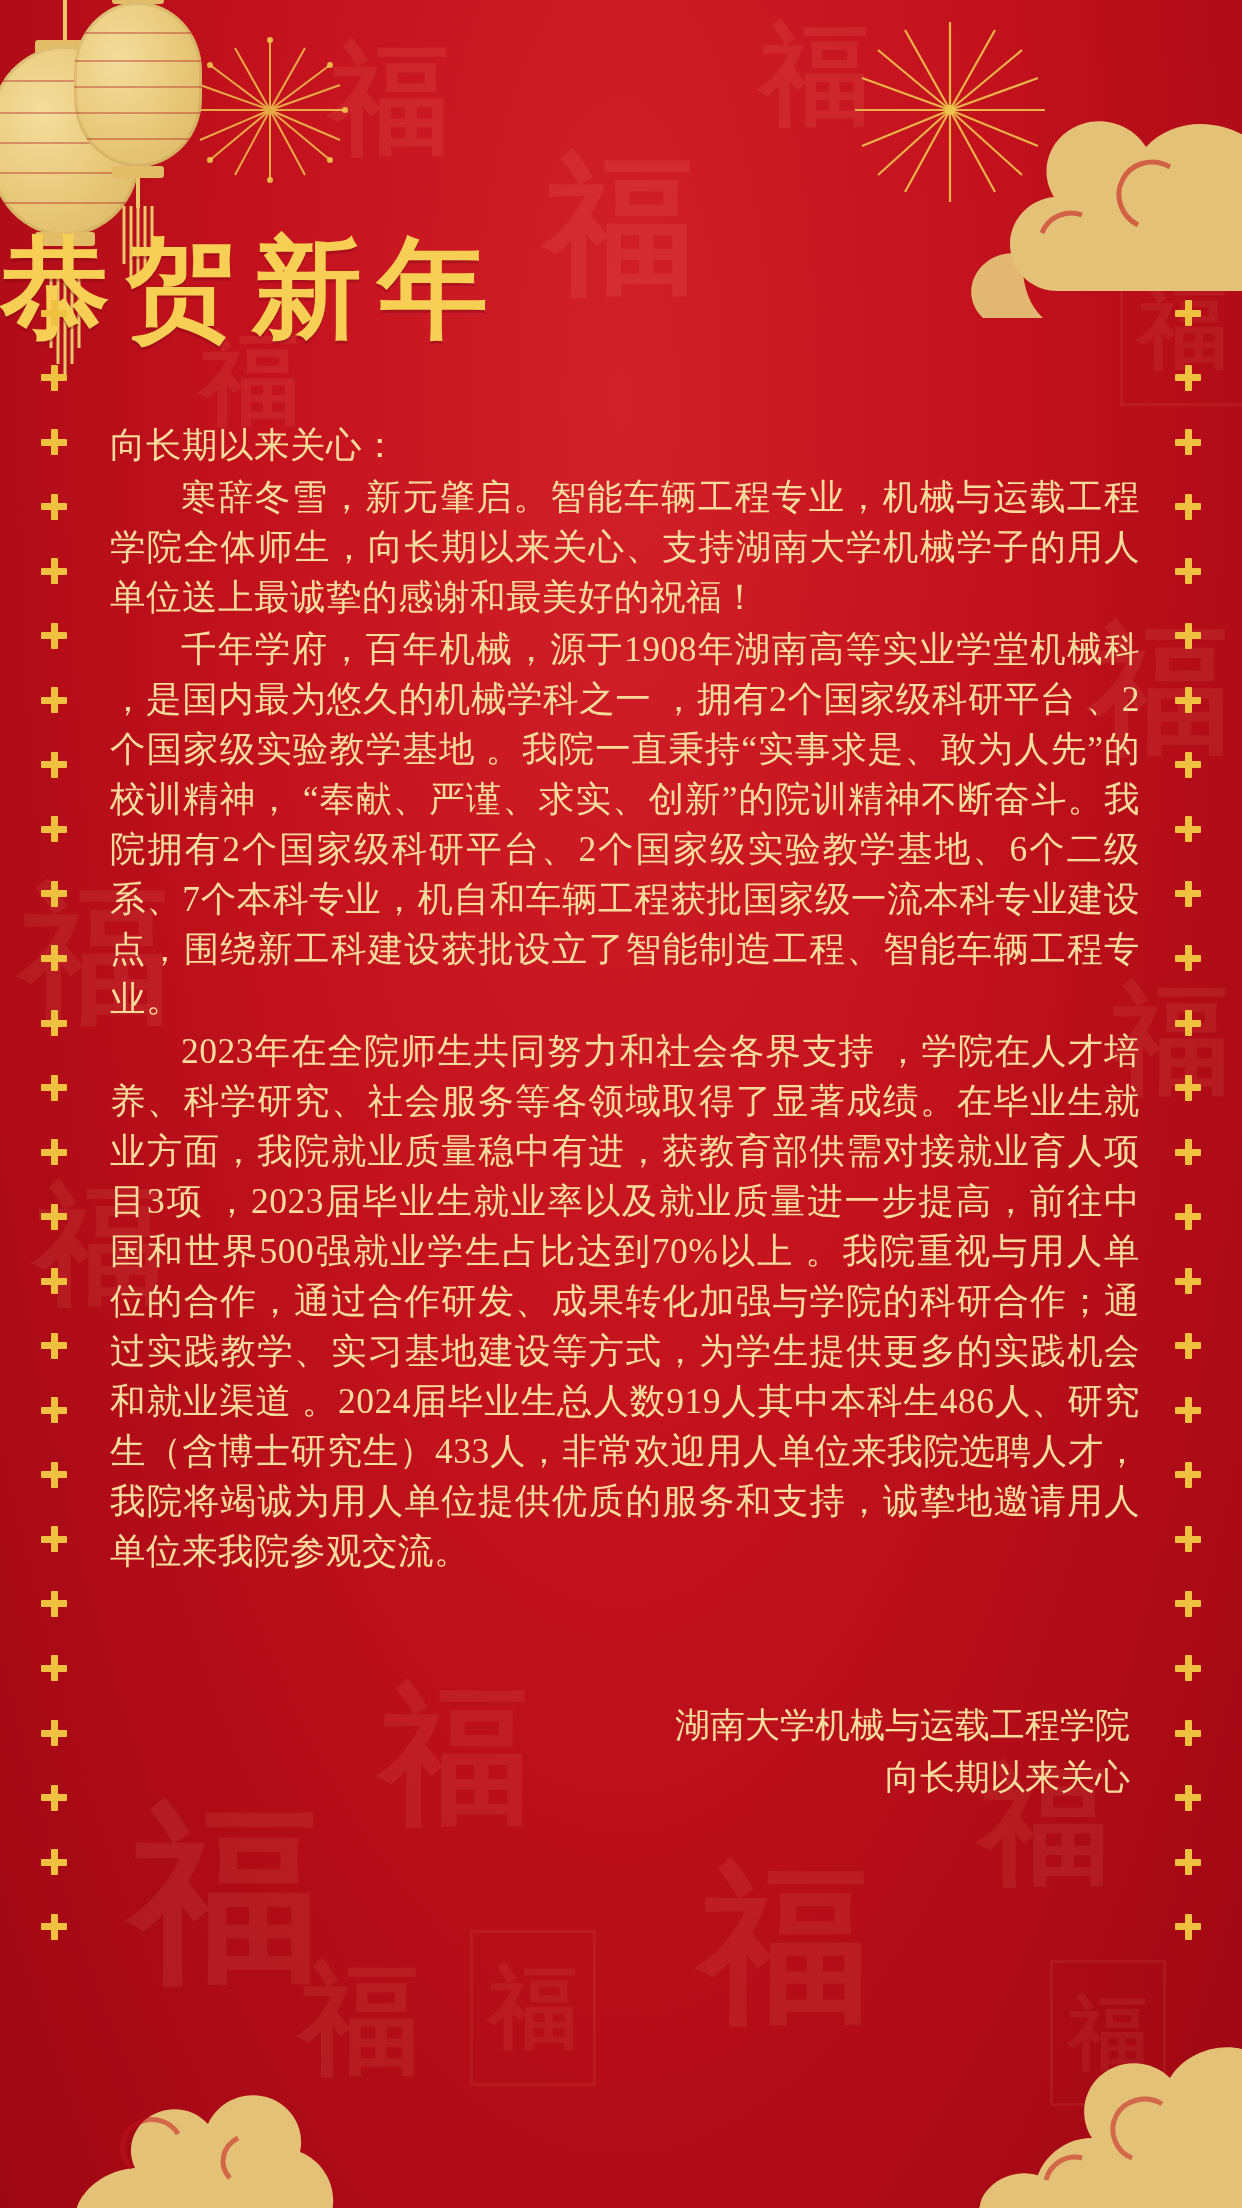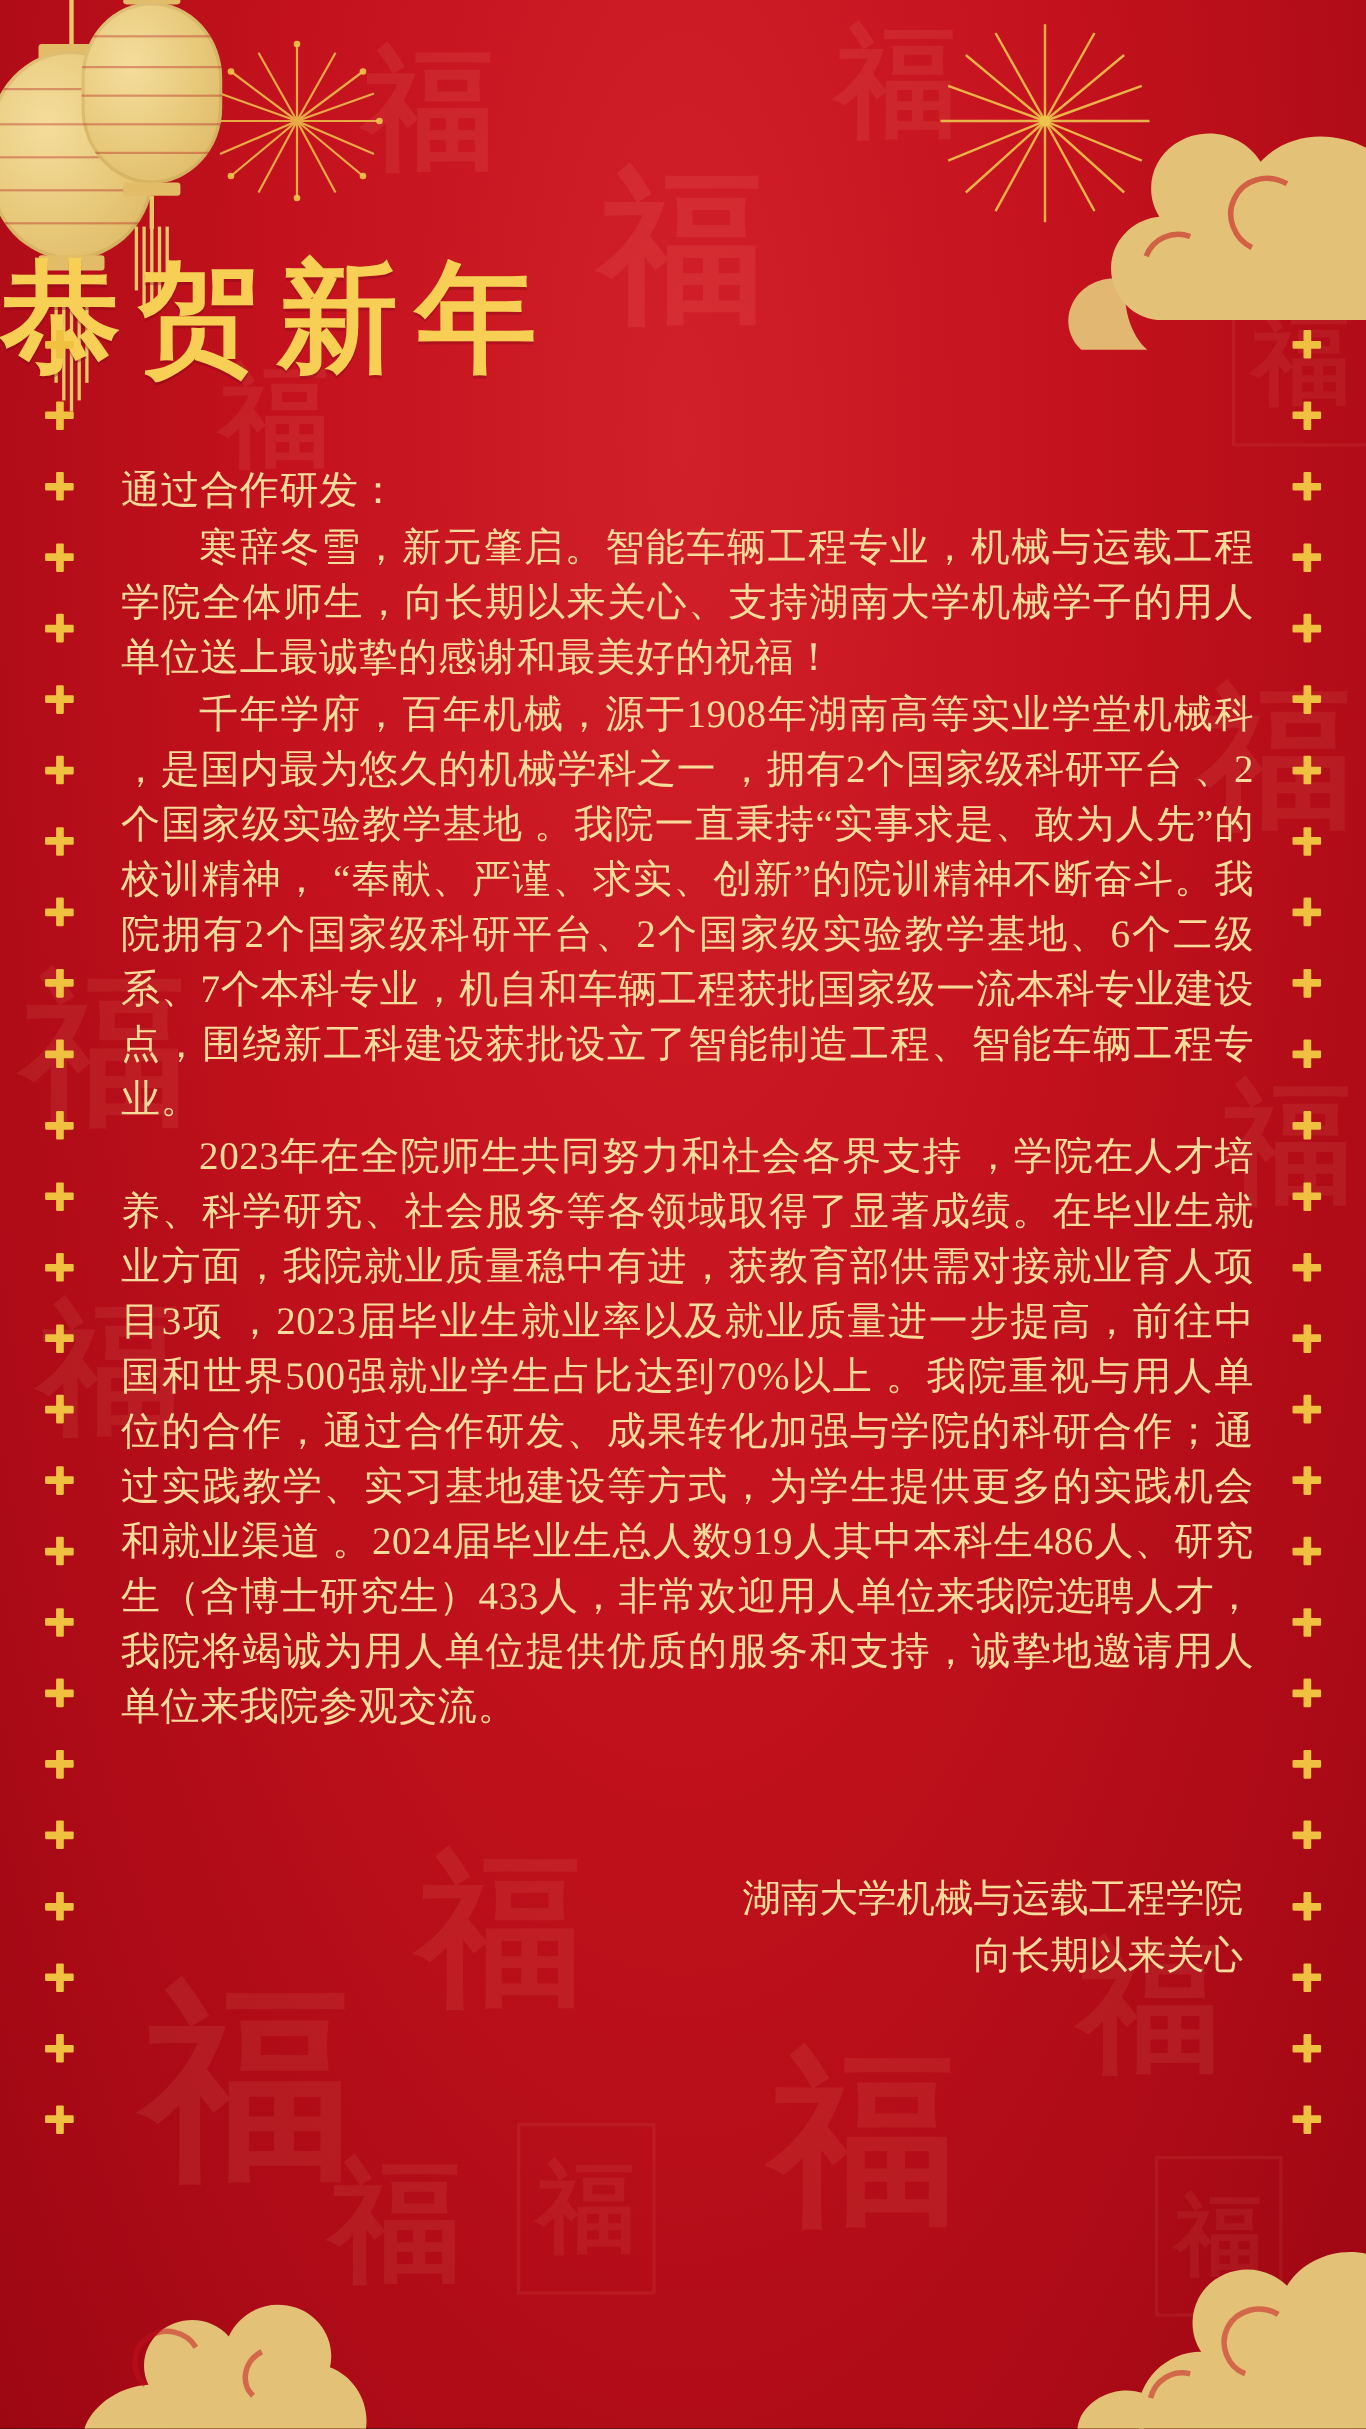--- a/index.html
+++ b/index.html
@@ -341,21 +341,21 @@
     <div class="plus"></div>
     <div class="plus"></div>
     <div class="plus"></div>
     <div class="plus"></div>
     <div class="plus"></div>
     <div class="plus"></div>
     <div class="plus"></div>
   </div>
 
   <div class="letter">
-    <p>通过合作研发：</p>
+    <p>向长期以来关心：</p>
     <p class="indent">寒辞冬雪，新元肇启。智能车辆工程专业，机械与运载工程学院全体师生，向长期以来关心、支持湖南大学机械学子的用人单位送上最诚挚的感谢和最美好的祝福！</p>
     <p class="indent">千年学府，百年机械，源于1908年湖南高等实业学堂机械科 ，是国内最为悠久的机械学科之一 ，拥有2个国家级科研平台 、2个国家级实验教学基地 。我院一直秉持“实事求是、敢为人先”的校训精神， “奉献、严谨、求实、创新”的院训精神不断奋斗。我院拥有2个国家级科研平台、2个国家级实验教学基地、6个二级系、7个本科专业，机自和车辆工程获批国家级一流本科专业建设点，围绕新工科建设获批设立了智能制造工程、智能车辆工程专业。</p>
     <p class="indent">2023年在全院师生共同努力和社会各界支持 ，学院在人才培养、科学研究、社会服务等各领域取得了显著成绩。在毕业生就业方面，我院就业质量稳中有进，获教育部供需对接就业育人项目3项 ，2023届毕业生就业率以及就业质量进一步提高，前往中国和世界500强就业学生占比达到70%以上 。我院重视与用人单位的合作，通过合作研发、成果转化加强与学院的科研合作；通过实践教学、实习基地建设等方式，为学生提供更多的实践机会和就业渠道 。2024届毕业生总人数919人其中本科生486人、研究生（含博士研究生）433人，非常欢迎用人单位来我院选聘人才，我院将竭诚为用人单位提供优质的服务和支持，诚挚地邀请用人单位来我院参观交流。</p>
   </div>
 
   <div class="signature">
     <div>湖南大学机械与运载工程学院</div>
     <div>向长期以来关心</div>
   </div>
 

